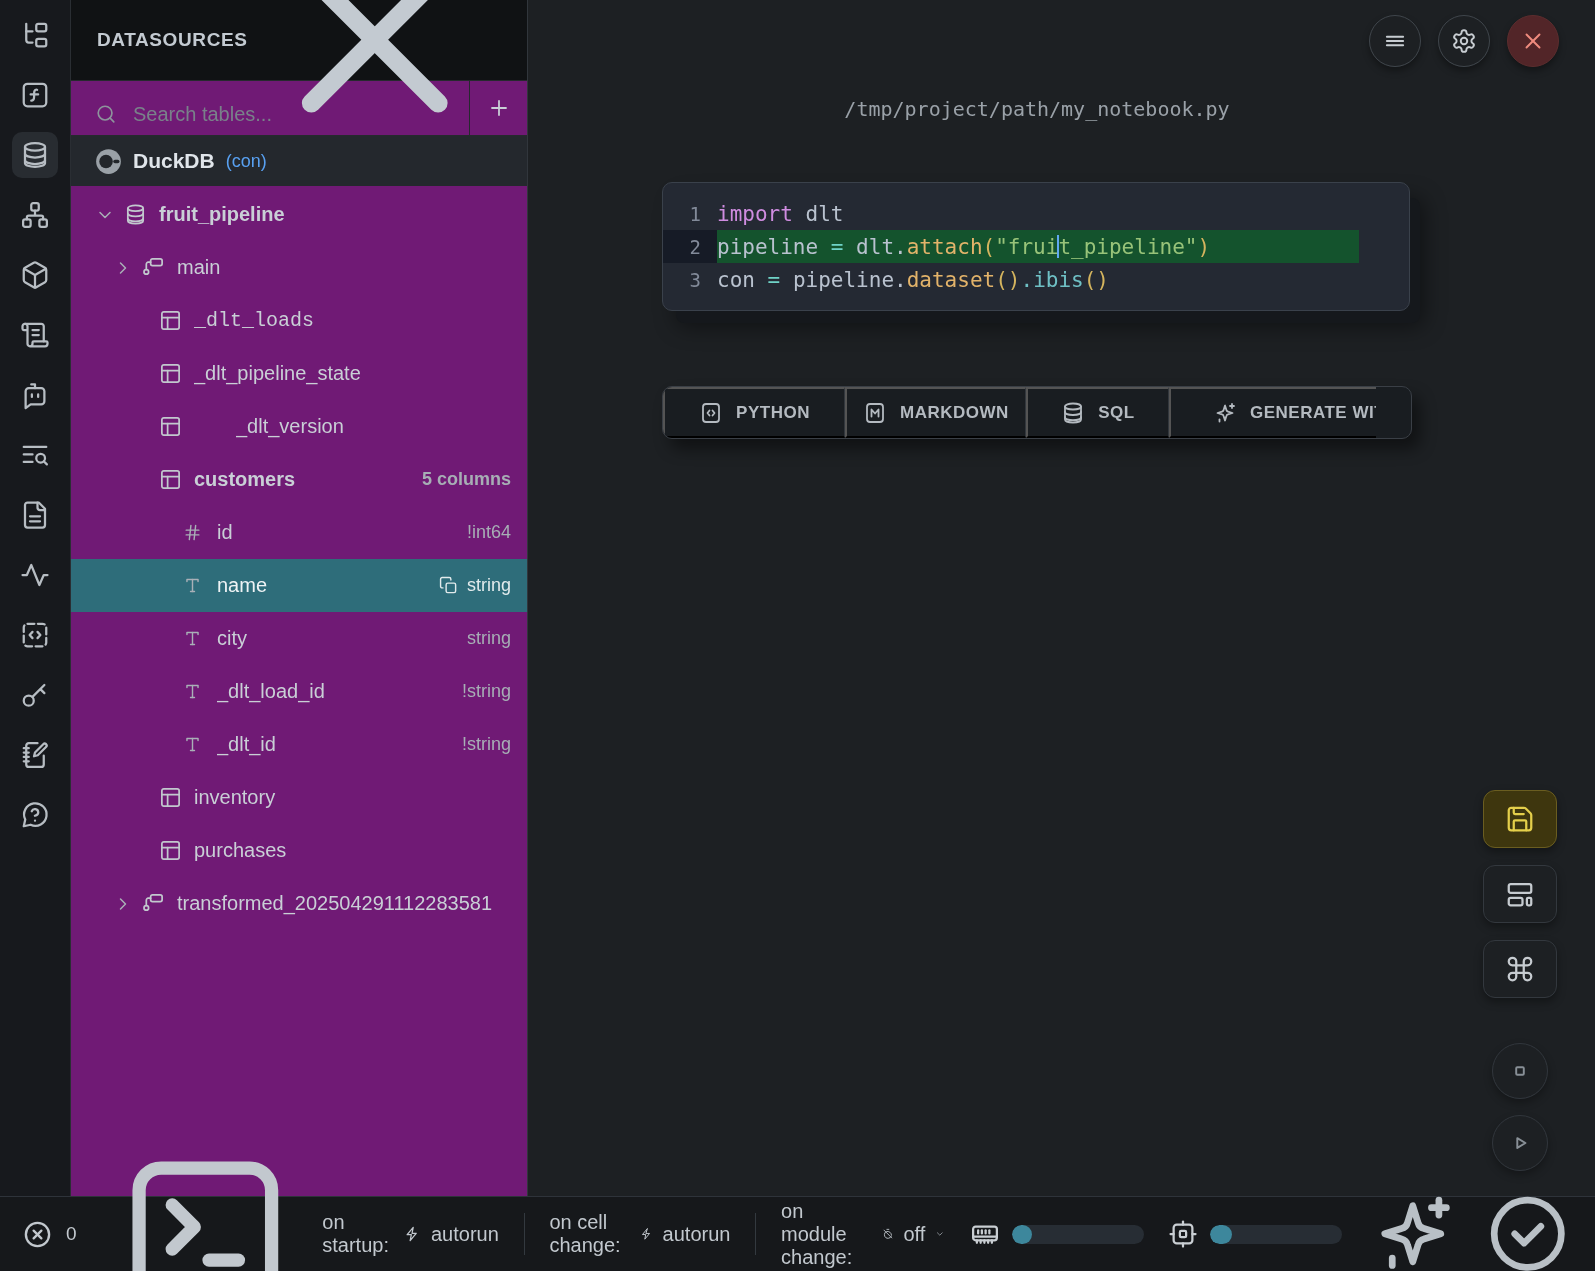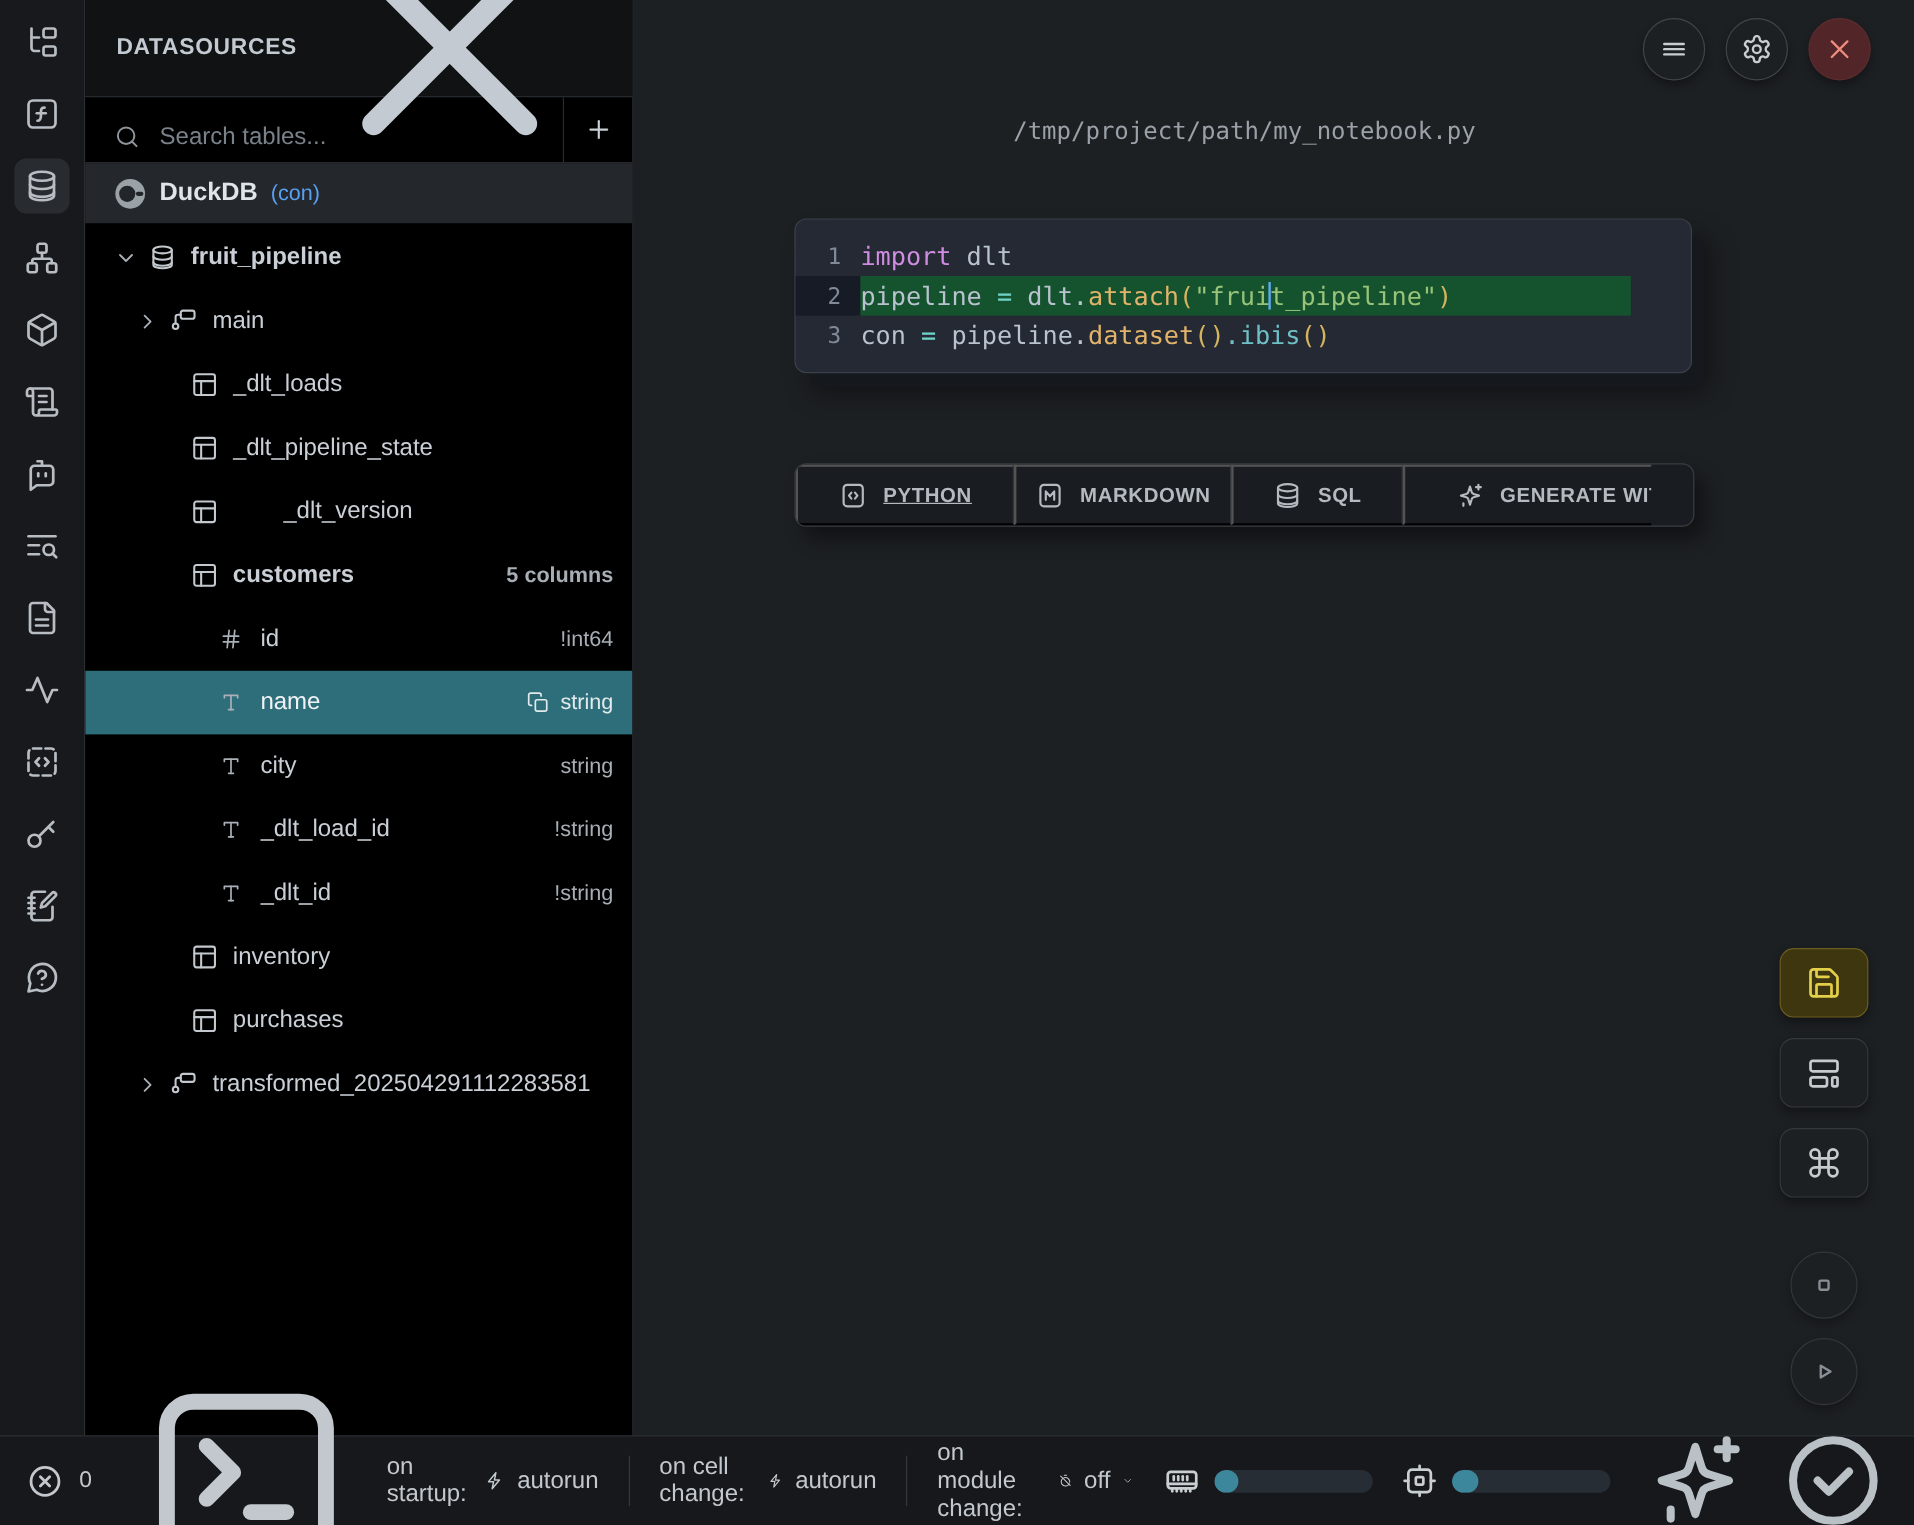--- a/index.html
+++ b/index.html
@@ -20,21 +20,21 @@
 
   
   .activity-bar{width:71px;flex:none;background:#17191d;border-right:1px solid #2a2e33;
                 display:flex;flex-direction:column;align-items:center;padding-top:12px;gap:14px}
   .ab-item{width:46px;height:46px;border-radius:10px;display:flex;align-items:center;
            justify-content:center;color:#b7bdc3;flex:none}
   .ab-item .ic{width:30px;height:30px}
   .ab-item.active{background:#282c31}
 
   
-  .panel{width:457px;flex:none;background:#000000;border-right:1px solid #31363c;
+  .panel{width:457px;flex:none;background:#701a75;border-right:1px solid #31363c;
          display:flex;flex-direction:column}
   .panel-header{height:81px;flex:none;background:#101214;display:flex;align-items:center;
                 justify-content:space-between;padding:0 26px;border-bottom:1px solid #26292e}
   .panel-title{font-size:19px;font-weight:bold;letter-spacing:.6px;color:#c3cad1}
   .icon-btn{background:none;border:none;color:#c3cad1;padding:0;cursor:pointer}
   .icon-btn .ic{width:22px;height:22px}
   .search-row{height:55px;flex:none;display:flex;align-items:stretch;border-bottom:1px solid #26292e}
   .search-left{flex:1;display:flex;align-items:center;gap:14px;padding:12px 10px 0 24px}
   .search-left .ic{width:22px;height:22px;color:#8d949c;flex:none}
   .search-input{background:transparent;border:none;outline:none;color:#c9cfd6;font-size:20px;
@@ -338,21 +338,21 @@
           </span>
           <span class="row-icon ic">
             <svg viewBox="0 0 24 24" fill="none" stroke="currentColor" stroke-width="1.8" stroke-linecap="round" stroke-linejoin="round">
               <rect x="9" y="3" width="12" height="7" rx="2"></rect>
               <path d="M9 6.5H6.5a2 2 0 0 0-2 2V14"></path>
               <circle cx="4.5" cy="16.6" r="2.4"></circle>
             </svg>
           </span>
           <span class="row-label">main</span>
         </div>
-        <div class="tree-row" style="padding-left: 88px;">
+        <div class="tree-row" style="padding-left: 88px; font-family: Liberation Mono, monospace;">
           <span class="row-icon ic">
             <svg viewBox="0 0 24 24" fill="none" stroke="currentColor" stroke-width="1.8" stroke-linecap="round" stroke-linejoin="round">
               <rect x="3" y="3" width="18" height="18" rx="2"></rect>
               <path d="M3 9h18"></path>
               <path d="M9 21V9"></path>
             </svg>
           </span>
           <span class="row-label">_dlt_loads</span>
         </div>
         <div class="tree-row" style="padding-left: 88px;">
@@ -540,21 +540,21 @@
             <span class="code-content"><span class="tk-pl">pipeline </span><span class="tk-op">= </span><span class="tk-pl">dlt.</span><span class="tk-fn">attach</span><span class="tk-br">(</span><span class="tk-str">"frui</span><span class="cursor"></span><span class="tk-str">t_pipeline"</span><span class="tk-br">)</span></span>
           </div>
           <div class="code-line">
             <span class="gutter">3</span>
             <span class="code-content"><span class="tk-pl">con </span><span class="tk-op">= </span><span class="tk-pl">pipeline.</span><span class="tk-fn">dataset</span><span class="tk-br">()</span><span class="tk-cy">.ibis</span><span class="tk-br">()</span></span>
           </div>
         </div>
     </div>
 
     <div class="add-bar">
-        <button class="add-cell-btn" style="width: 182px; text-decoration: underline;">
+        <button class="add-cell-btn" style="width: 182px;">
           <span class="ic">
             <svg viewBox="0 0 24 24" fill="none" stroke="currentColor" stroke-width="1.8" stroke-linecap="round" stroke-linejoin="round">
               <rect x="4" y="3" width="16" height="18" rx="3"></rect>
               <path d="m10.5 9.5-2 2.5 2 2.5"></path>
               <path d="m13.5 9.5 2 2.5-2 2.5"></path>
             </svg>
           </span>
           <span>PYTHON</span>
         </button>
         <button class="add-cell-btn" style="width: 181px;">

